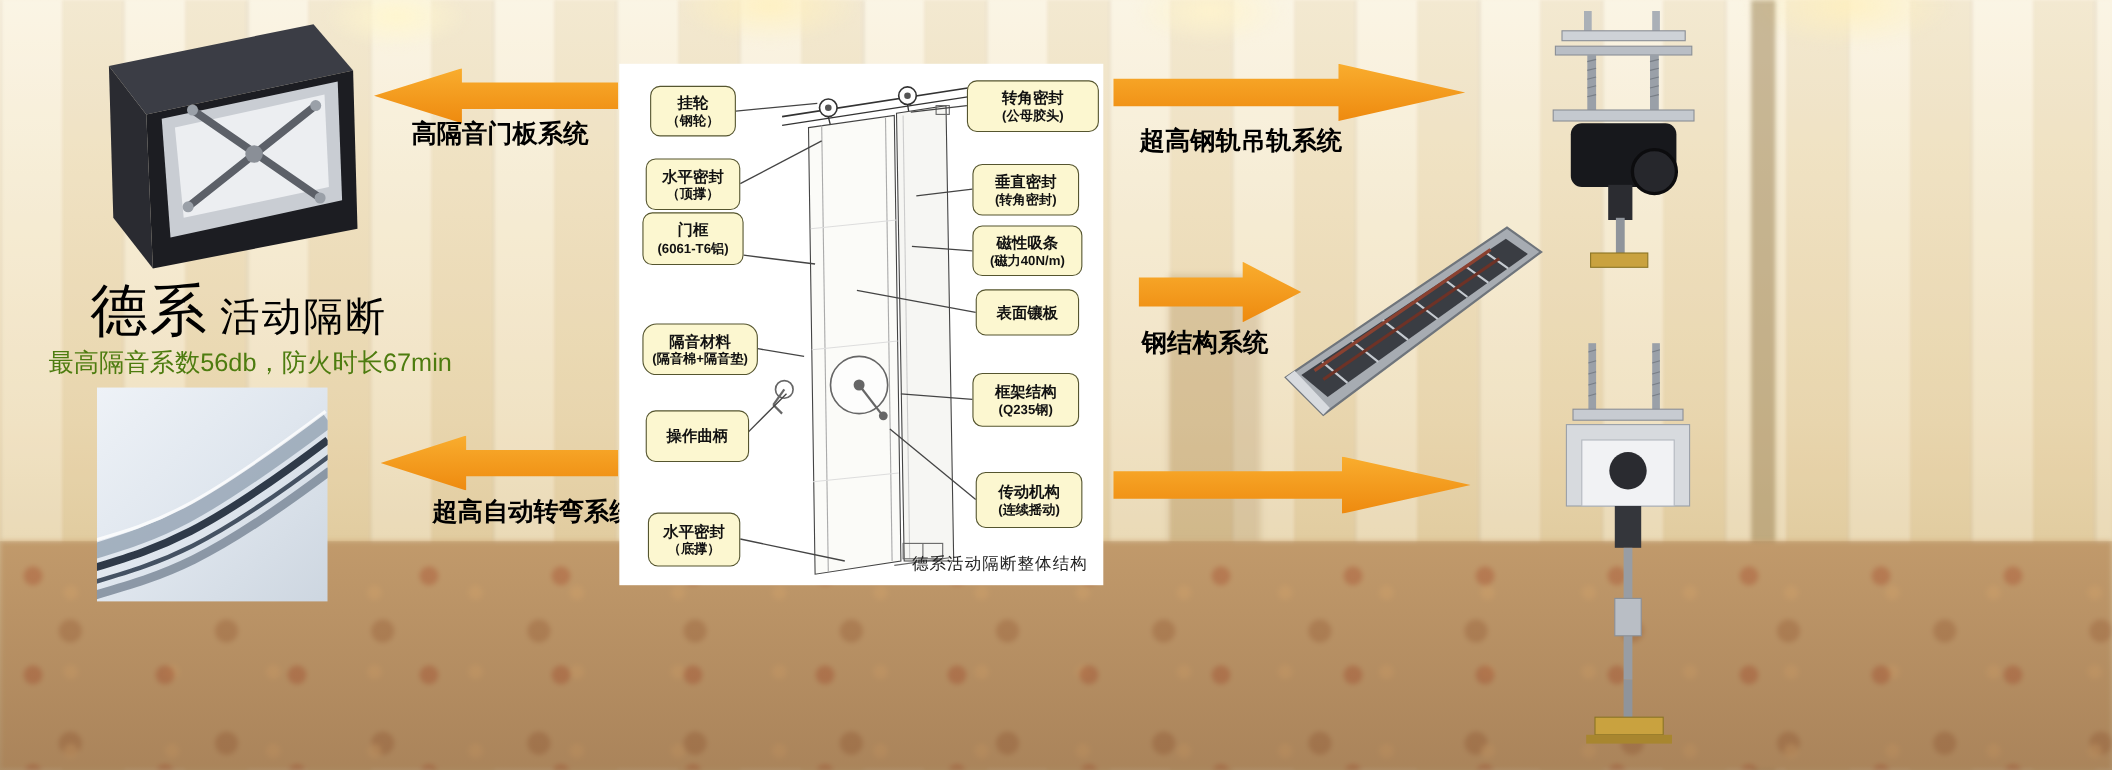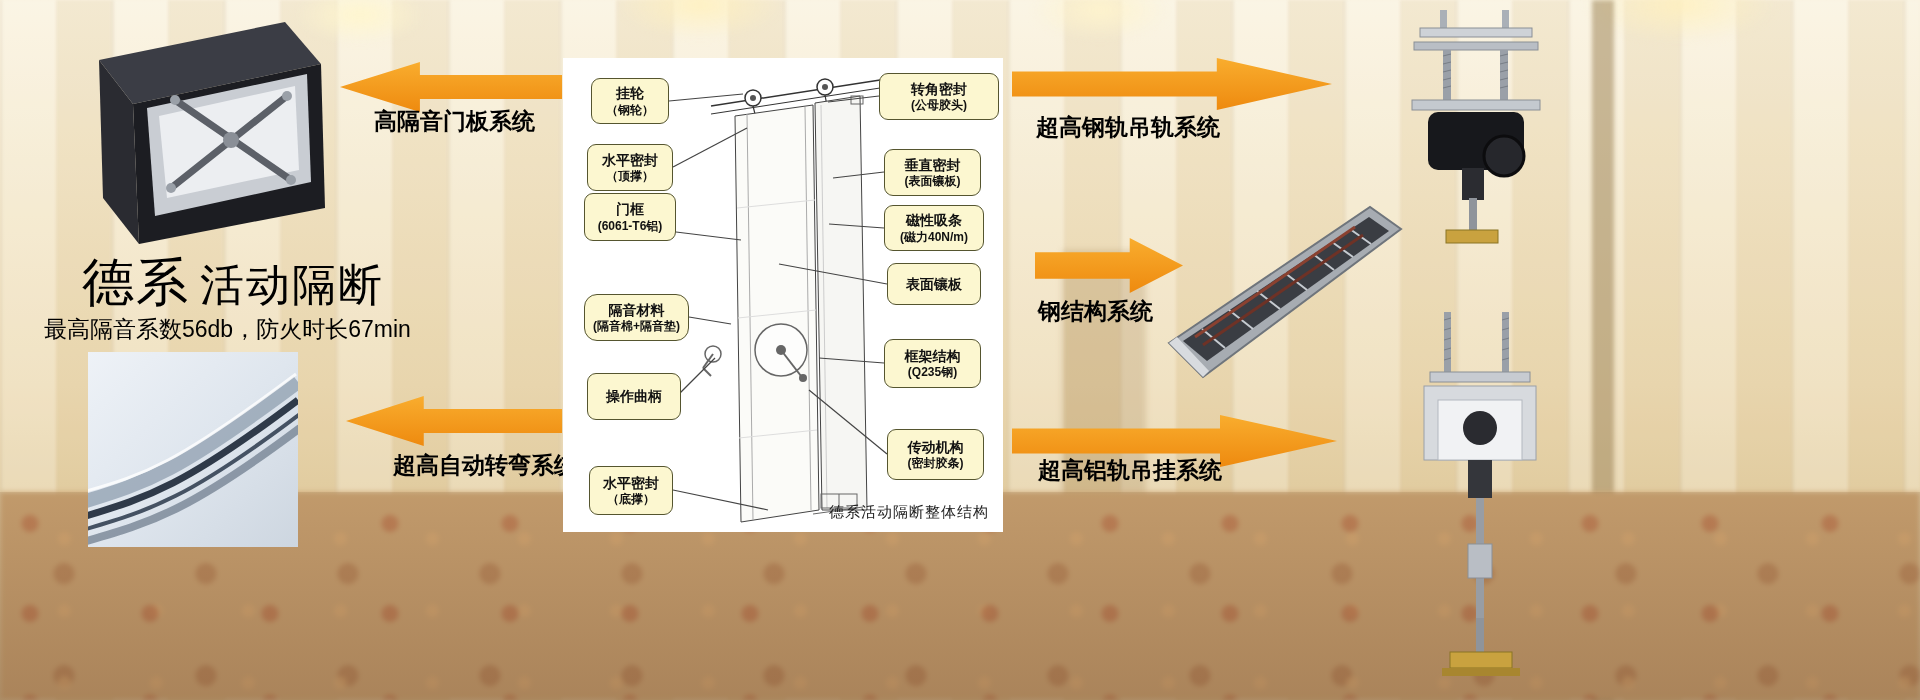--- a/index.html
+++ b/index.html
@@ -31,22 +31,22 @@
       radial-gradient(circle 7px at 70% 65%, rgba(224,178,122,.6) 0 6px, transparent 7px),
       radial-gradient(circle 11px at 45% 80%, rgba(170,110,70,.45) 0 10px, transparent 11px);
     background-size:120px 90px, 92px 72px, 142px 102px;
     filter:blur(2.5px); }
   .bg-carpet-shade { left:0; top:492px; width:1920px; height:208px;
     background:linear-gradient(180deg, rgba(120,80,40,.16), rgba(85,48,22,.30)); }
 
   
   .title-row { left:82px; top:248px; width:420px; display:flex; align-items:baseline; gap:10px; color:#000; }
   .title-main { font-size:52px; font-weight:400; letter-spacing:2px; }
-  .title-sub  { font-size:44px; font-weight:500; letter-spacing:2px; }
-  .tagline { left:44px; top:314px; width:480px; font-size:23px; color:#000000; }
+  .title-sub  { font-size:36px; font-weight:500; letter-spacing:2px; }
+  .tagline { left:44px; top:314px; width:480px; font-size:23px; color:#4d7c0f; }
 
   
   .arrow { background:linear-gradient(180deg,#f9ad2e,#ee8a0f); }
   .arrow.right { clip-path:polygon(0 26%,64% 26%,64% 0,100% 50%,64% 100%,64% 74%,0 74%); }
   .arrow.left  { clip-path:polygon(100% 26%,36% 26%,36% 0,0 50%,36% 100%,36% 74%,100% 74%); }
   .sys-label { font-size:23px; font-weight:700; color:#000; white-space:nowrap; }
 
   
   .panel { left:563px; top:58px; width:440px; height:474px; background:#ffffff; }
   .panel svg.art { position:absolute; inset:0; }
@@ -123,21 +123,20 @@
   <div class="abs arrow left" style="left:346px; top:396px; width:216px; height:50px;"></div>
   <div class="abs sys-label" style="left:393px; top:450px;">超高自动转弯系统</div>
 
   <div class="abs arrow right" style="left:1012px; top:58px; width:320px; height:52px;"></div>
   <div class="abs sys-label" style="left:1036px; top:112px;">超高钢轨吊轨系统</div>
 
   <div class="abs arrow right" style="left:1035px; top:238px; width:148px; height:55px;"></div>
   <div class="abs sys-label" style="left:1038px; top:296px;text-align:center;">钢结构系统</div>
 
   <div class="abs arrow right" style="left:1012px; top:415px; width:325px; height:52px;"></div>
-  <div class="abs sys-label" style="left:1038px; top:455px;">超高铝轨吊挂系统</div>
 
   <div class="abs panel">
     <svg class="art" viewBox="0 0 440 474">
 
       <line x1="148" y1="48" x2="330" y2="20" stroke="#333" stroke-width="1.5"></line>
       <line x1="148" y1="56" x2="330" y2="28" stroke="#333" stroke-width="1"></line>
 
       <circle cx="190" cy="40" r="8" fill="#fff" stroke="#333" stroke-width="1.5"></circle>
       <circle cx="190" cy="40" r="3" fill="#555"></circle>
       <circle cx="262" cy="29" r="8" fill="#fff" stroke="#333" stroke-width="1.5"></circle>
@@ -209,36 +208,36 @@
       <span class="l1">水平密封</span>
       <span class="l2">（底撑）</span>
     </div>
 
     <div class="callout" style="left:316px; top:15px; width:120px; height:47px;">
       <span class="l1">转角密封</span>
       <span class="l2">(公母胶头)</span>
     </div>
     <div class="callout" style="left:321px; top:91px; width:97px; height:47px;">
       <span class="l1">垂直密封</span>
-      <span class="l2">(表面镶板)</span>
+      <span class="l2">(转角密封)</span>
     </div>
     <div class="callout" style="left:321px; top:147px; width:100px; height:46px;">
       <span class="l1">磁性吸条</span>
       <span class="l2">(磁力40N/m)</span>
     </div>
     <div class="callout" style="left:324px; top:205px; width:94px; height:42px;">
       <span class="l1">表面镶板</span>
     </div>
     <div class="callout" style="left:321px; top:281px; width:97px; height:49px;">
       <span class="l1">框架结构</span>
       <span class="l2">(Q235钢)</span>
     </div>
     <div class="callout" style="left:324px; top:371px; width:97px; height:51px;">
       <span class="l1">传动机构</span>
-      <span class="l2">(密封胶条)</span>
+      <span class="l2">(连续摇动)</span>
     </div>
 
     <div class="caption">德系活动隔断整体结构</div>
   </div>
 
   <div class="abs photo" style="left:1165px; top:195px; width:240px; height:185px;">
     <svg viewBox="0 0 240 185">
       <polygon points="4,148 205,12 236,34 38,182" fill="#a7acb2" stroke="#6f757c" stroke-width="2"></polygon>
       <polygon points="18,146 204,22 224,36 42,166" fill="#3a3d43"></polygon>
       <g stroke="#c6cbd1" stroke-width="2">

